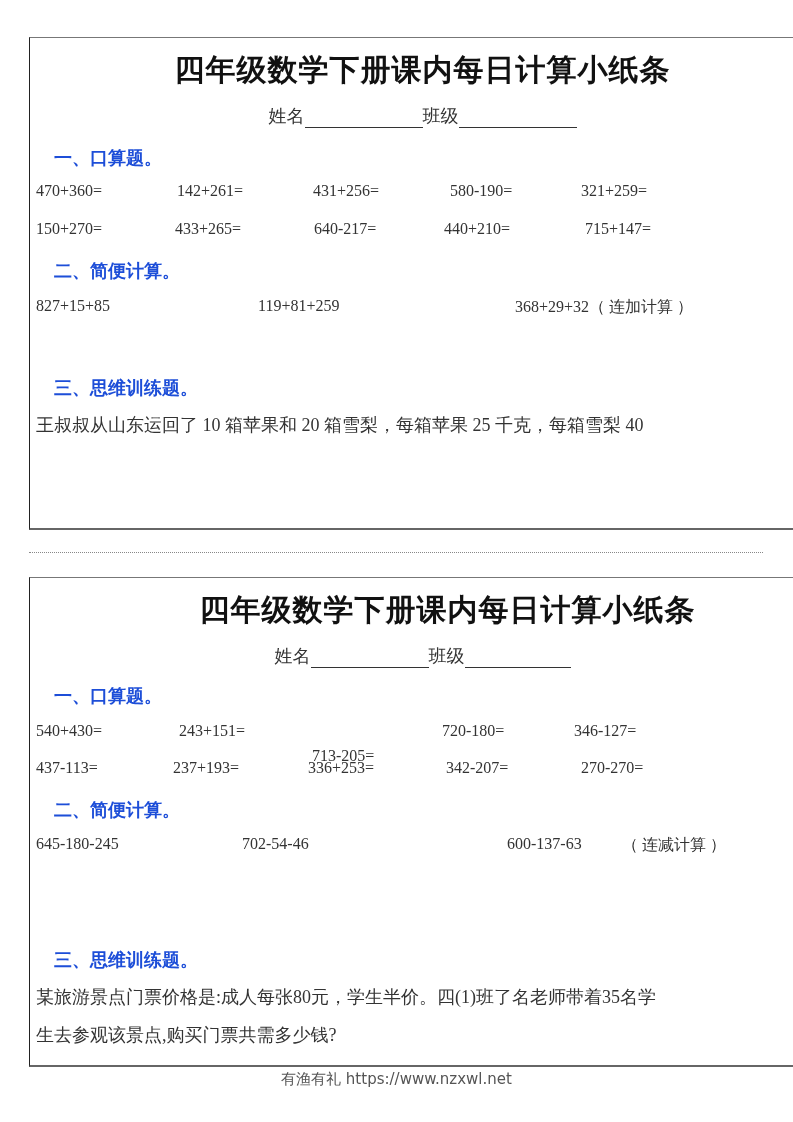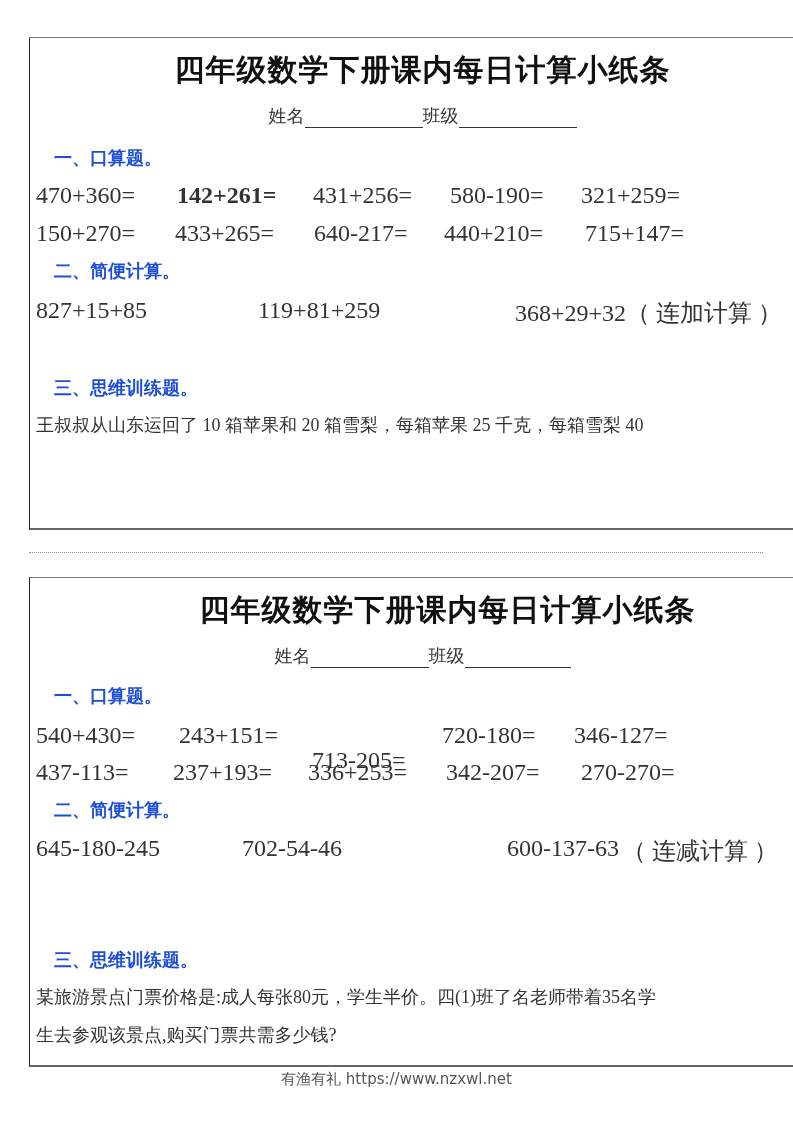--- a/index.html
+++ b/index.html
@@ -8,37 +8,37 @@
   .card { position: absolute; left: 29px; width: 787px; border: 1.5px solid #222;
           border-top-color: #777; border-bottom: 2px solid #666; box-sizing: border-box; background: #fff; }
   .card1 { top: 37px; height: 493px; }
   .card2 { top: 577px; height: 490px; }
   .title { position: absolute; left: 0; right: 0; text-align: center; font-size: 30px; font-weight: bold;
            letter-spacing: 1px; color: #111; font-family: "DejaVu Sans", sans-serif; }
   .namerow { position: absolute; left: 0; right: 0; text-align: center; font-size: 18px; color: #333; }
   .blank { display: inline-block; border-bottom: 1px solid #333; height: 20px; vertical-align: bottom; }
   .sec { position: absolute; left: 8px; font-size: 18px; font-weight: bold; color: #1d4ed8;
          font-family: "DejaVu Sans", sans-serif; margin-left: 16px; }
-  .eq { position: absolute; font-size: 24px; color: #333; white-space: nowrap; text-align: center; }
+  .eq { position: absolute; font-size: 16px; color: #333; white-space: nowrap; text-align: center; }
   .para { position: absolute; left: 6px; right: 6px; font-size: 18px; color: #333; line-height: 38px; }
   .divider { position: absolute; left: 29px; width: 734px; top: 552px; border-top: 1.5px dotted #888; }
   .footer { position: absolute; left: 0; right: 0; top: 1070px; text-align: center; font-size: 15px; color: #555;
             font-family: "DejaVu Sans", sans-serif; }
 </style>
 </head>
 <body>
 
 <div class="card card1">
   <div class="title" style="top:12px;">四年级数学下册课内每日计算小纸条</div>
   <div class="namerow" style="top:66px;">
     <span>姓名</span><span class="blank" style="width:118px;"></span><span>班级</span><span class="blank" style="width:118px;"></span>
   </div>
   <div class="sec" style="top:108px;">一、口算题。</div>
   <div class="eq" style="top:144px;left:6px;">470+360=</div>
-  <div class="eq" style="top:144px;left:147px;font-weight:bold;">142+261=</div>
+  <div class="eq" style="top:144px;left:147px;">142+261=</div>
   <div class="eq" style="top:144px;left:283px;">431+256=</div>
   <div class="eq" style="top:144px;left:420px;">580-190=</div>
   <div class="eq" style="top:144px;left:551px;">321+259=</div>
   <div class="eq" style="top:182px;left:6px;">150+270=</div>
   <div class="eq" style="top:182px;left:145px;">433+265=</div>
   <div class="eq" style="top:182px;left:284px;">640-217=</div>
   <div class="eq" style="top:182px;left:414px;">440+210=</div>
   <div class="eq" style="top:182px;left:555px;">715+147=</div>
   <div class="sec" style="top:221px;">二、简便计算。</div>
   <div class="eq" style="top:259px;left:6px;">827+15+85</div>

